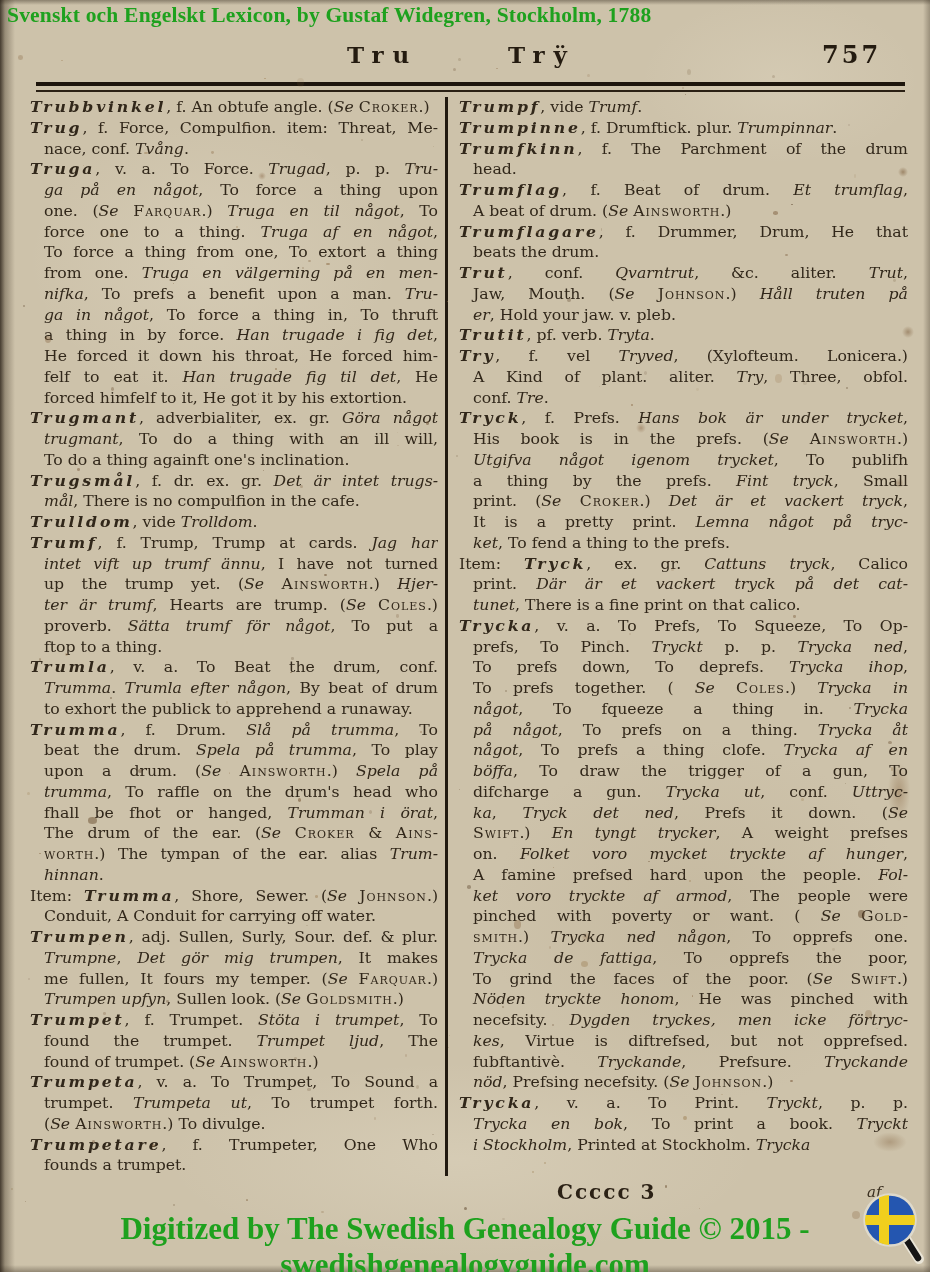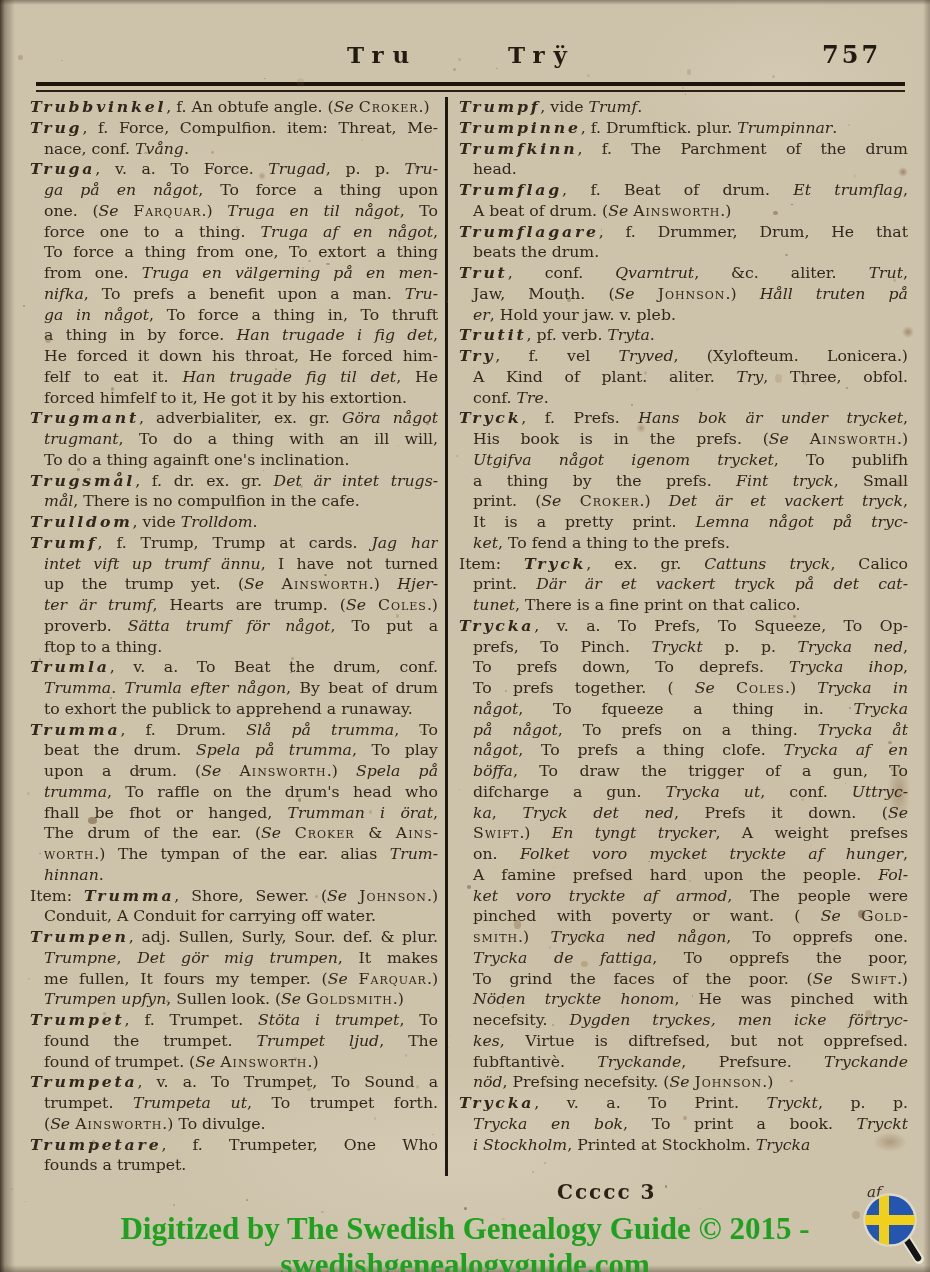--- a/index.html
+++ b/index.html
@@ -50,20 +50,21 @@
        color:#3a2f20;z-index:2;}
   .flag{position:absolute;left:856px;top:1192px;z-index:8;}
   .speck{position:absolute;border-radius:50%;pointer-events:none;}
   #specks{position:absolute;inset:0;z-index:3;pointer-events:none;}
 </style>
 </head>
 <body>
 
 <div class="page">
 
+  <div class="digitizer green" style="color: rgb(30, 161, 30);">Svenskt och Engelskt Lexicon, by Gustaf Widegren, Stockholm, 1788</div>
 
   <span class="rh rh1">Tru</span>
   <span class="rh rh2">Trÿ</span>
   <span class="rh pageno">757</span>
 
   <div class="rule"></div>
 
   <div class="columns">
     <div class="colL" id="col-left">
         <div class="entry">

